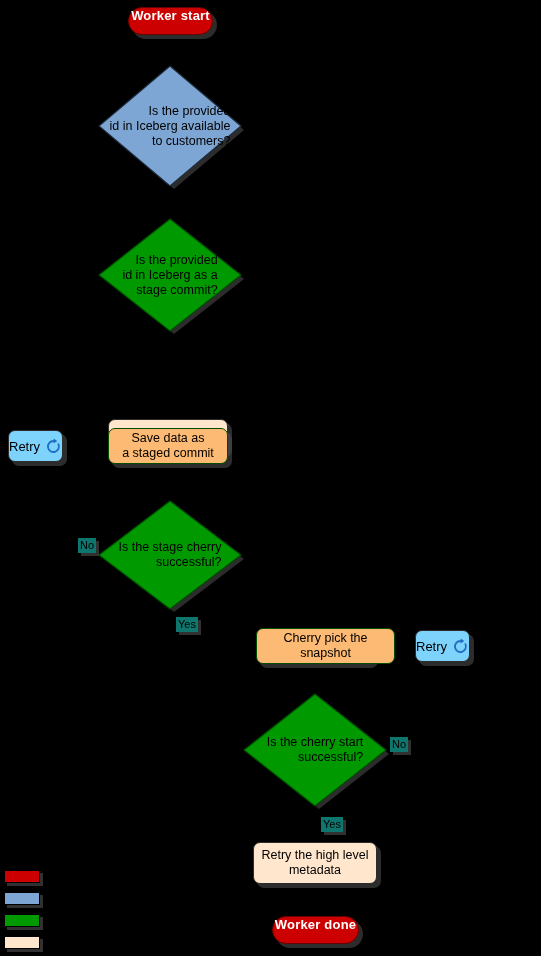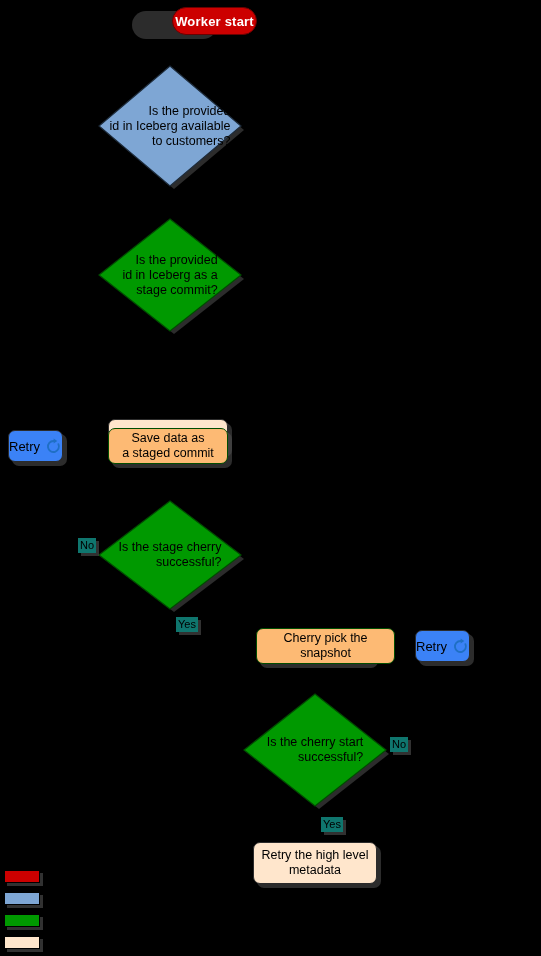--- a/index.html
+++ b/index.html
@@ -29,42 +29,42 @@
 
   .boxlabel{
     font-size:12.5px;line-height:15px;color:#000;text-align:center;
     white-space:pre-line;padding:0 4px;
   }
 
   
   .pillshape{
     position:absolute;left:0;top:0;width:100%;height:100%;
     background:#CC0000;border:1px solid #6b0000;border-radius:999px;
-    box-sizing:border-box;display:flex;align-items:center;justify-content:center;margin-left:44px;
+    box-sizing:border-box;display:flex;justify-content:center;
   }
   .pilllabel{
     font-size:13px;font-weight:bold;color:#fff;letter-spacing:.2px;
   }
 
   
   .diamond-wrap{position:absolute;}
   .diamond-shape{
     position:absolute;left:0;top:0;width:100%;height:100%;
   }
   .diamond-text{
     position:absolute;left:0;top:0;width:100%;height:100%;
     display:flex;align-items:center;justify-content:center;
     font-size:12.5px;line-height:15px;color:#000;text-align:right;
     white-space:pre-line;pointer-events:none;
   }
 
   
   .retryshape{
     position:absolute;left:0;top:0;width:100%;height:100%;
-    background:#3b82f6;border:1px solid #2b2b2b;border-radius:7px;
+    background:#7dd3fc;border:1px solid #2b2b2b;border-radius:7px;
     box-sizing:border-box;display:flex;align-items:center;
     justify-content:center;gap:5px;
   }
   .retrylabel{font-size:13px;color:#000;}
   .retry-icon{display:block;width:19px;height:19px;}
 
   
   .edgelabel{
     position:absolute;background:#0f766e;color:#000;font-size:11px;
     line-height:13px;padding:1px 2px;box-sizing:border-box;
@@ -206,20 +206,26 @@
   <div class="edgelabel" style="left:321px;top:817px;">Yes</div>
 
   <div class="node box-cream" style="left:253px;top:842px;width:124px;height:42px;">
     <div class="shadow" style="left:4px;top:4px;width:124px;height:42px;border-radius:7px;"></div>
     <div class="boxshape">
       <span class="boxlabel">Retry the high level
 metadata</span>
     </div>
   </div>
 
+  <div class="node" style="left:272px;top:916px;width:87px;height:28px;">
+    <div class="shadow" style="left:4px;top:4px;width:87px;height:28px;border-radius:999px;"></div>
+    <div class="pillshape">
+      <span class="pilllabel">Worker done</span>
+    </div>
+  </div>
 
   <div id="legend">
     <div class="legend-row">
       <div class="legend-swatch" style="background-color: rgb(204, 0, 0);"></div>
     </div>
     <div class="legend-row">
       <div class="legend-swatch" style="background-color: rgb(126, 166, 212);"></div>
     </div>
     <div class="legend-row">
       <div class="legend-swatch" style="background-color: rgb(0, 153, 0);"></div>

